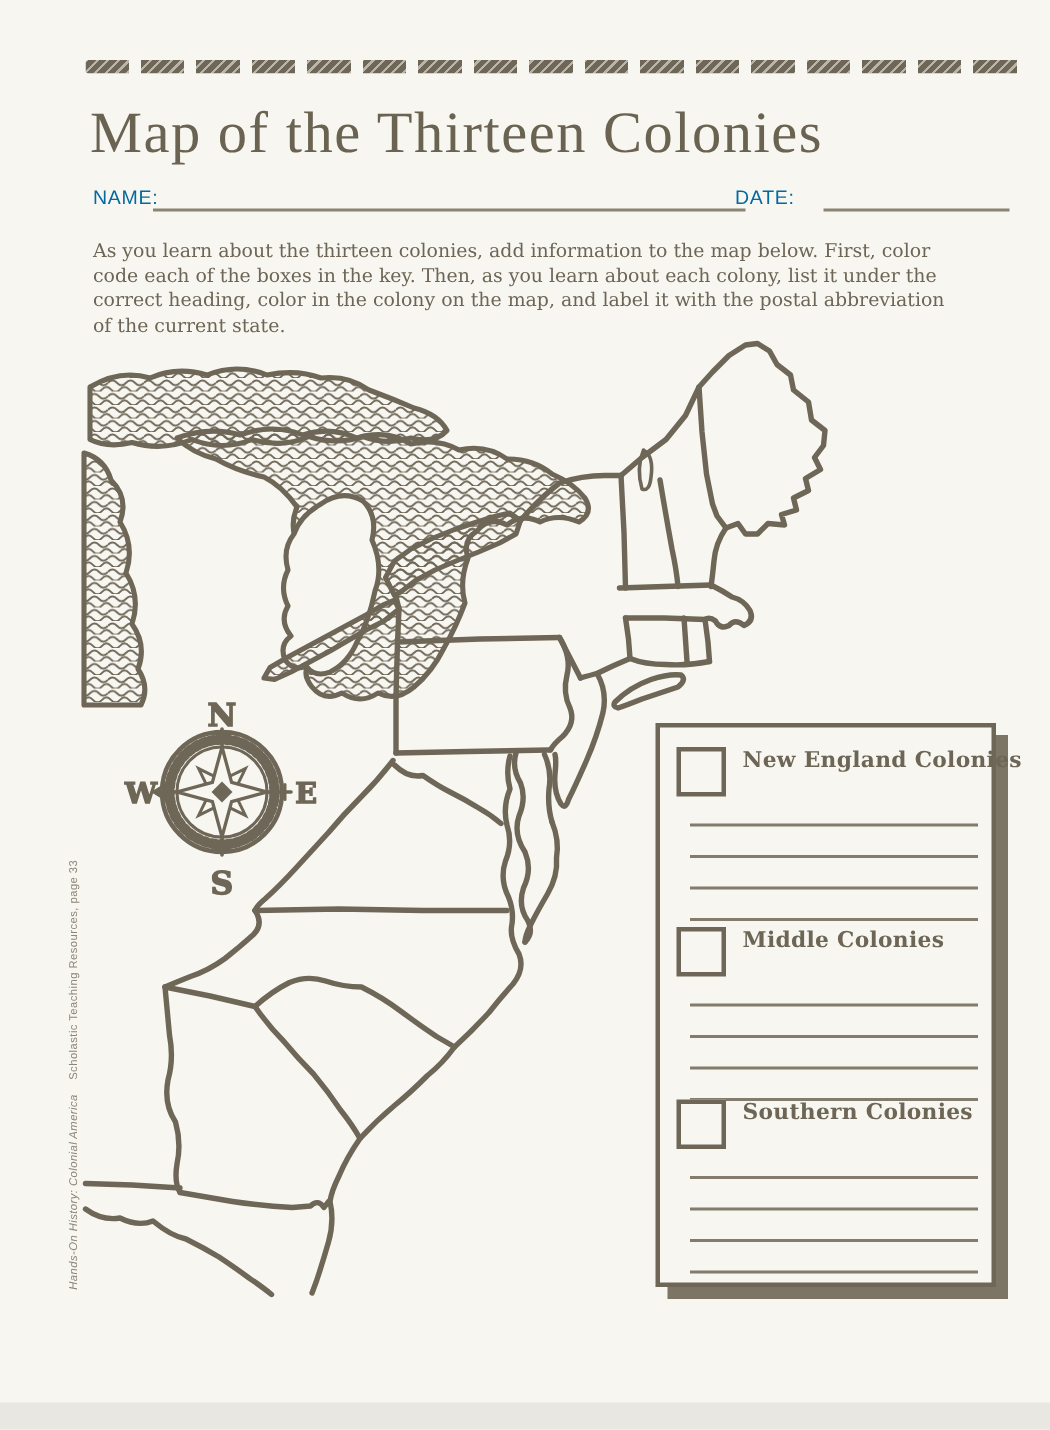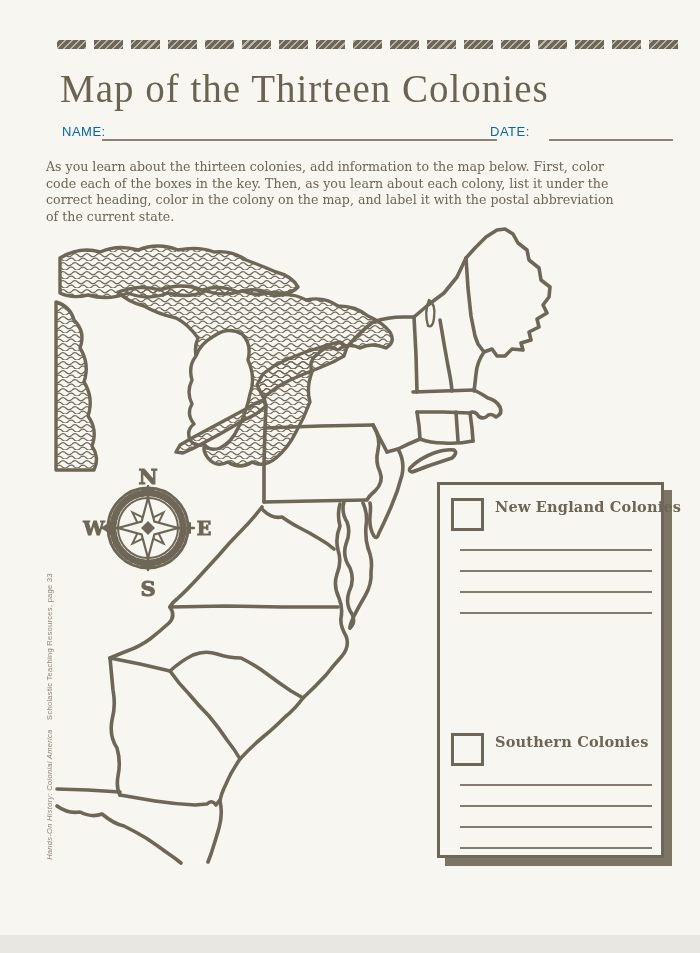--- a/index.html
+++ b/index.html
@@ -25,21 +25,21 @@
   .title{
     position:absolute;left:60px;top:66px;
     font-family:"Liberation Serif",serif;font-size:39px;color:#6b6352;
     letter-spacing:1px;white-space:nowrap;
   }
   .name-row-label{
     position:absolute;top:124px;font-size:13px;color:#0369a1;letter-spacing:.5px;
   }
   .blank-line{position:absolute;height:0;border-top:2px solid #8b8374;}
   .instructions{
-    position:absolute;left:46px;top:159px;width:608px;
+    position:absolute;left:62px;top:159px;width:608px;
     font-family:"DejaVu Serif",serif;font-size:12.6px;line-height:16.6px;
     color:#6d6555;white-space:pre-line;
   }
   
   .key-box{
     position:absolute;left:437px;top:482px;width:221px;height:370px;
     background:var(--paper);border:3px solid var(--ink);
     box-shadow:8px 8px 0 0 #7c7464;z-index:5;
   }
   .key-sec{position:absolute;left:11px;right:9px;}
@@ -172,20 +172,30 @@
       <div class="hd">
         <div class="key-colorbox"></div>
         <span class="key-label">New England Colonies</span>
       </div>
       <div class="writeline"></div>
       <div class="writeline"></div>
       <div class="writeline"></div>
       <div class="writeline"></div>
     </div>
 
+    <div class="key-sec" style="top:133px">
+      <div class="hd">
+        <div class="key-colorbox"></div>
+        <span class="key-label">Middle Colonies</span>
+      </div>
+      <div class="writeline"></div>
+      <div class="writeline"></div>
+      <div class="writeline"></div>
+      <div class="writeline"></div>
+    </div>
 
     <div class="key-sec" style="top:248px">
       <div class="hd">
         <div class="key-colorbox"></div>
         <span class="key-label">Southern Colonies</span>
       </div>
       <div class="writeline"></div>
       <div class="writeline"></div>
       <div class="writeline"></div>
       <div class="writeline"></div>

